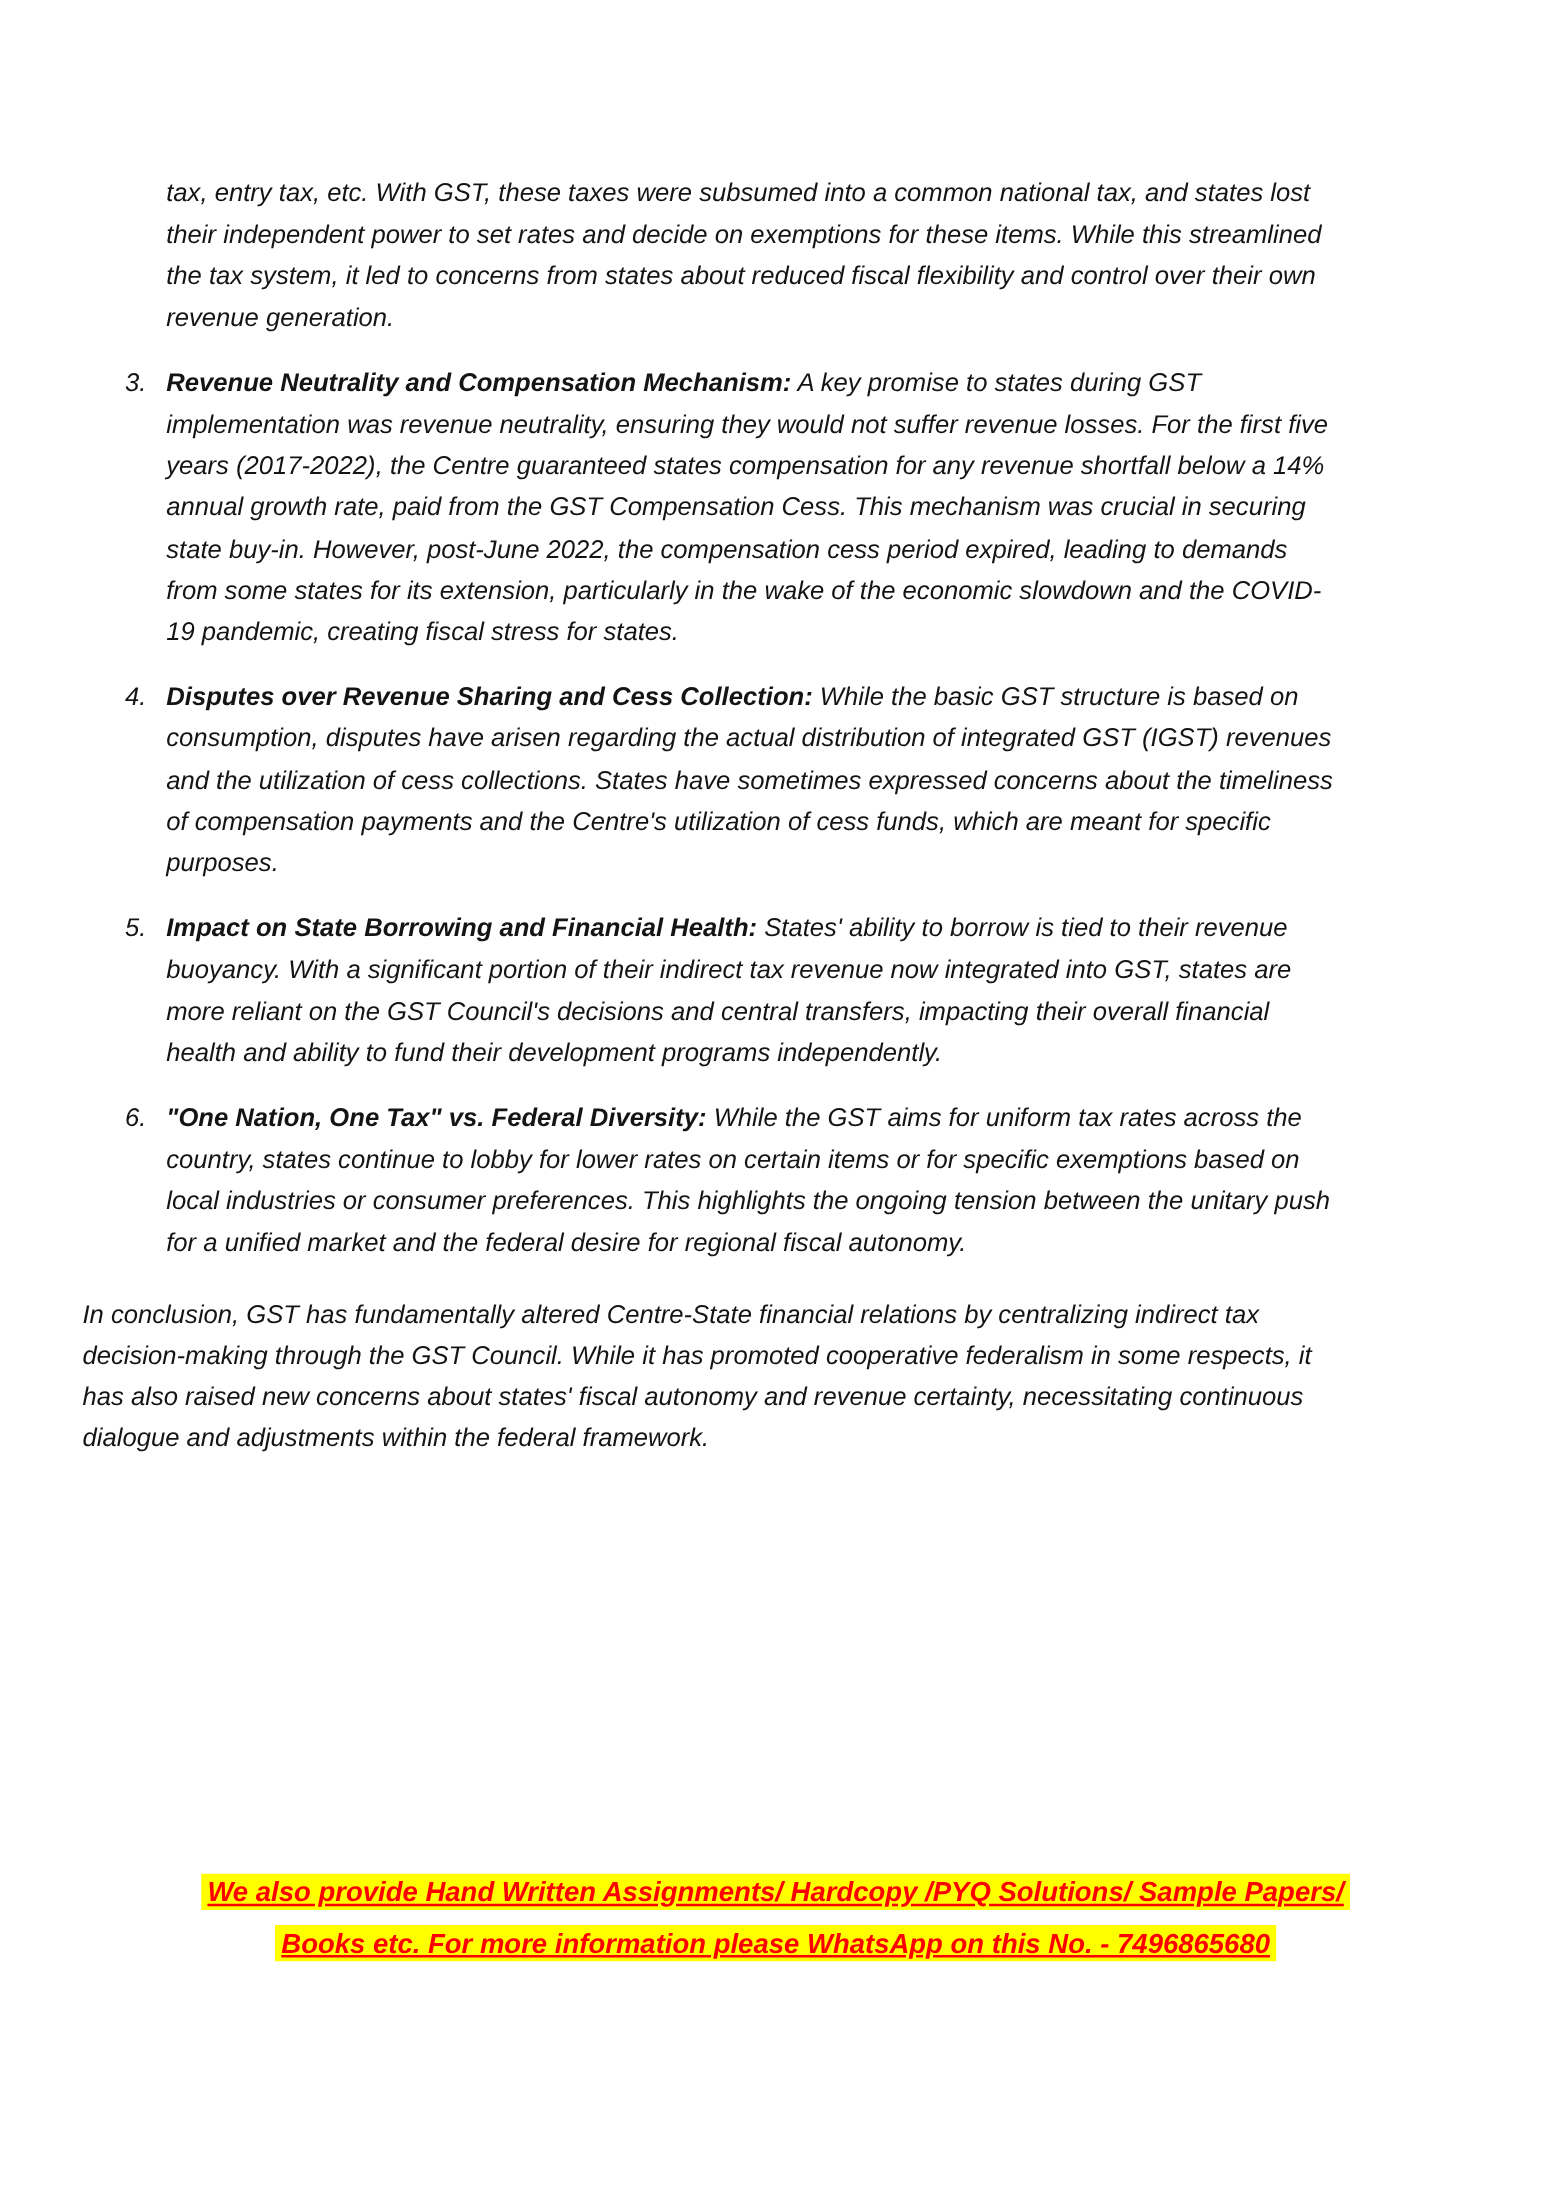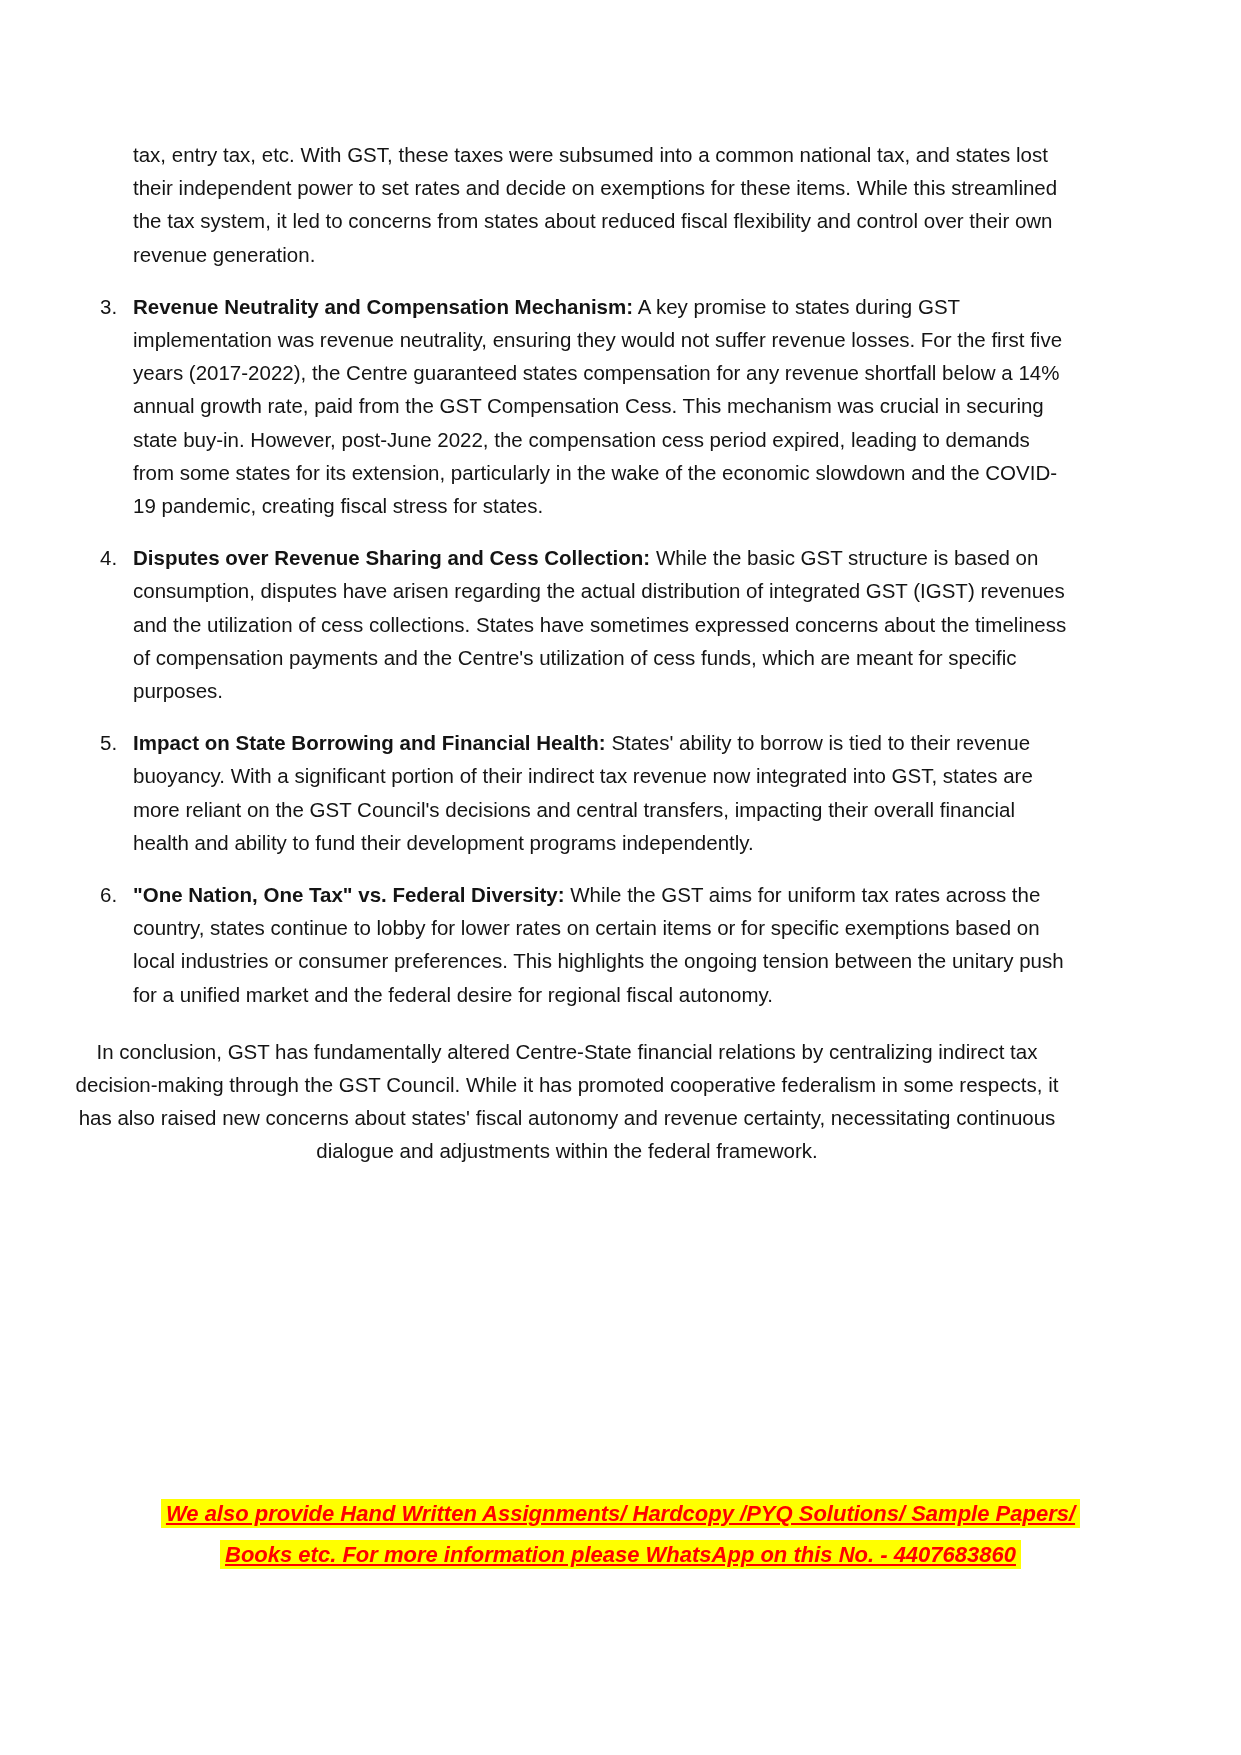--- a/index.html
+++ b/index.html
@@ -1,15 +1,15 @@
 <!DOCTYPE html>
 <html><head>
 <meta charset="utf-8">
 <style>
-  * { margin: 0; padding: 0; box-sizing: border-box; }
+  * { margin: 0; padding: 0; box-sizing: border-box; font-style: italic; }
   html, body { background: #ffffff; }
   body {
     width: 1241px;
     height: 1755px;
     position: relative;
     font-family: "Liberation Sans", sans-serif;
     color: #141414;
     overflow: hidden;
   }
   .page {
@@ -37,21 +37,20 @@
     margin-bottom: 19px;
   }
   .num {
     flex: 0 0 33px;
   }
   .item-text { flex: 1; }
   .item-title { font-weight: bold; text-align: right; }
   .conclusion {
     margin-top: 24px;
     margin-bottom: 0;
-    text-align: center;
   }
   .footer {
     position: absolute;
     top: 1494px;
     left: 0;
     width: 100%;
     text-align: center;
     font-size: 22px;
     font-weight: bold;
     font-style: italic;
@@ -97,16 +96,16 @@
 
     <p class="conclusion">In conclusion, GST has fundamentally altered Centre-State financial relations by centralizing indirect tax decision-making through the GST Council. While it has promoted cooperative federalism in some respects, it has also raised new concerns about states' fiscal autonomy and revenue certainty, necessitating continuous dialogue and adjustments within the federal framework.</p>
 
   </div>
 
   <div class="footer">
     <div>
       <span class="footer-line" style="background: rgb(255, 255, 0); color: rgb(255, 0, 0); text-decoration-color: rgb(255, 0, 0);">We also provide Hand Written Assignments/ Hardcopy /PYQ Solutions/ Sample Papers/</span>
     </div>
     <div>
-      <span class="footer-line" style="background: rgb(255, 255, 0); color: rgb(255, 0, 0); text-decoration-color: rgb(255, 0, 0);">Books etc. For more information please WhatsApp on this No. - 4407683860</span>
+      <span class="footer-line" style="background: rgb(255, 255, 0); color: rgb(255, 0, 0); text-decoration-color: rgb(255, 0, 0);">Books etc. For more information please WhatsApp on this No. - 7496865680</span>
     </div>
   </div>
 </div>
 
 </body></html>

